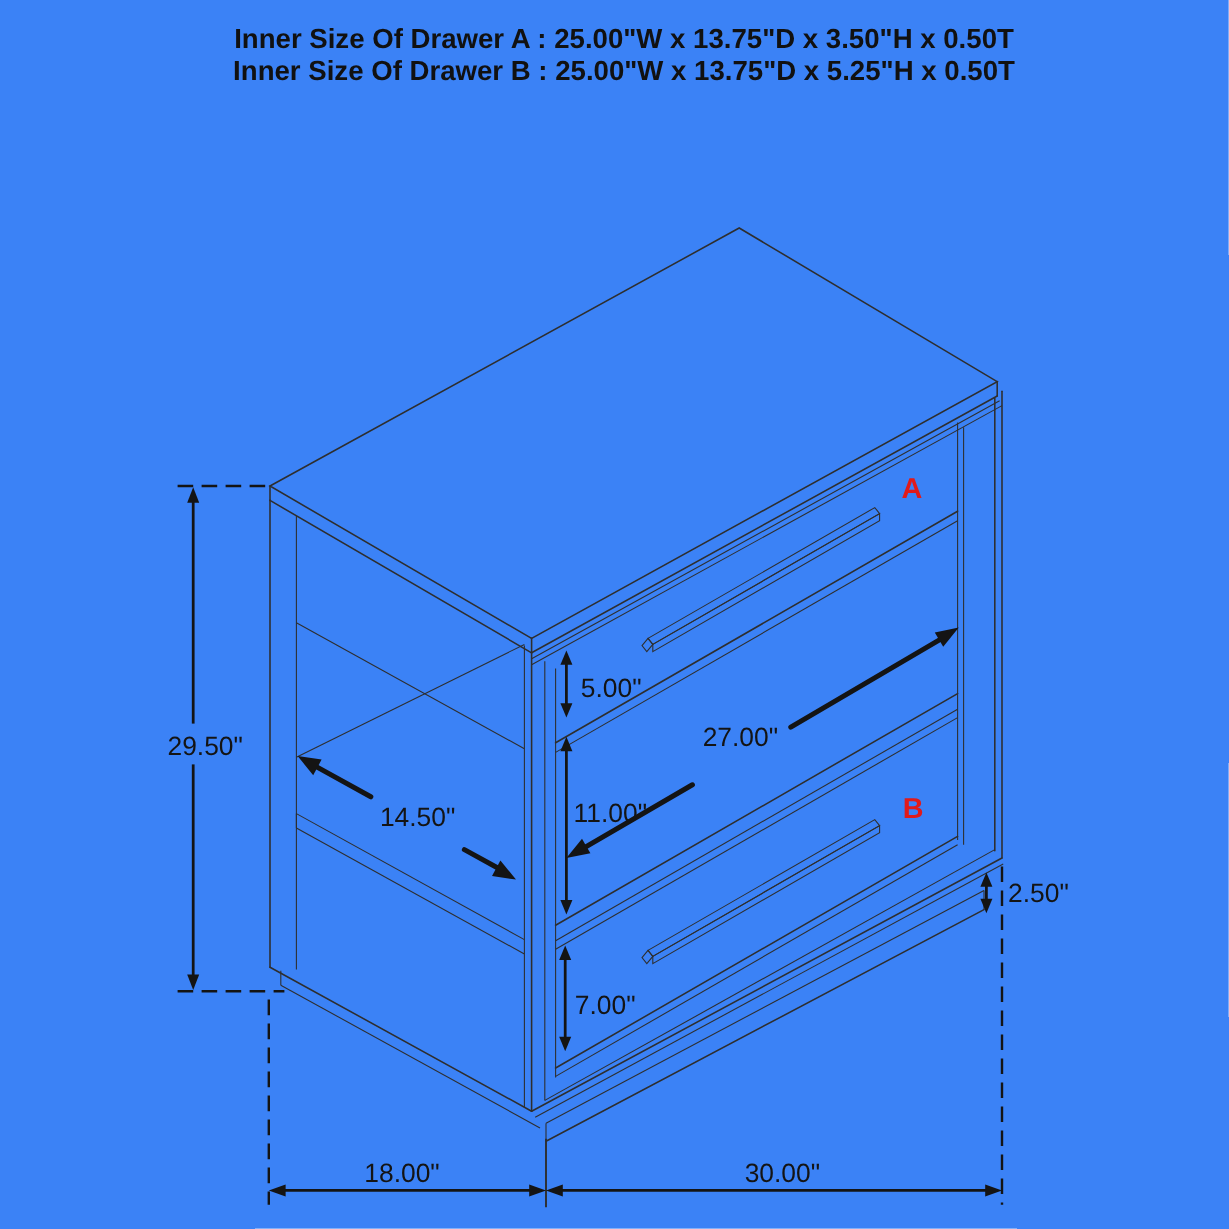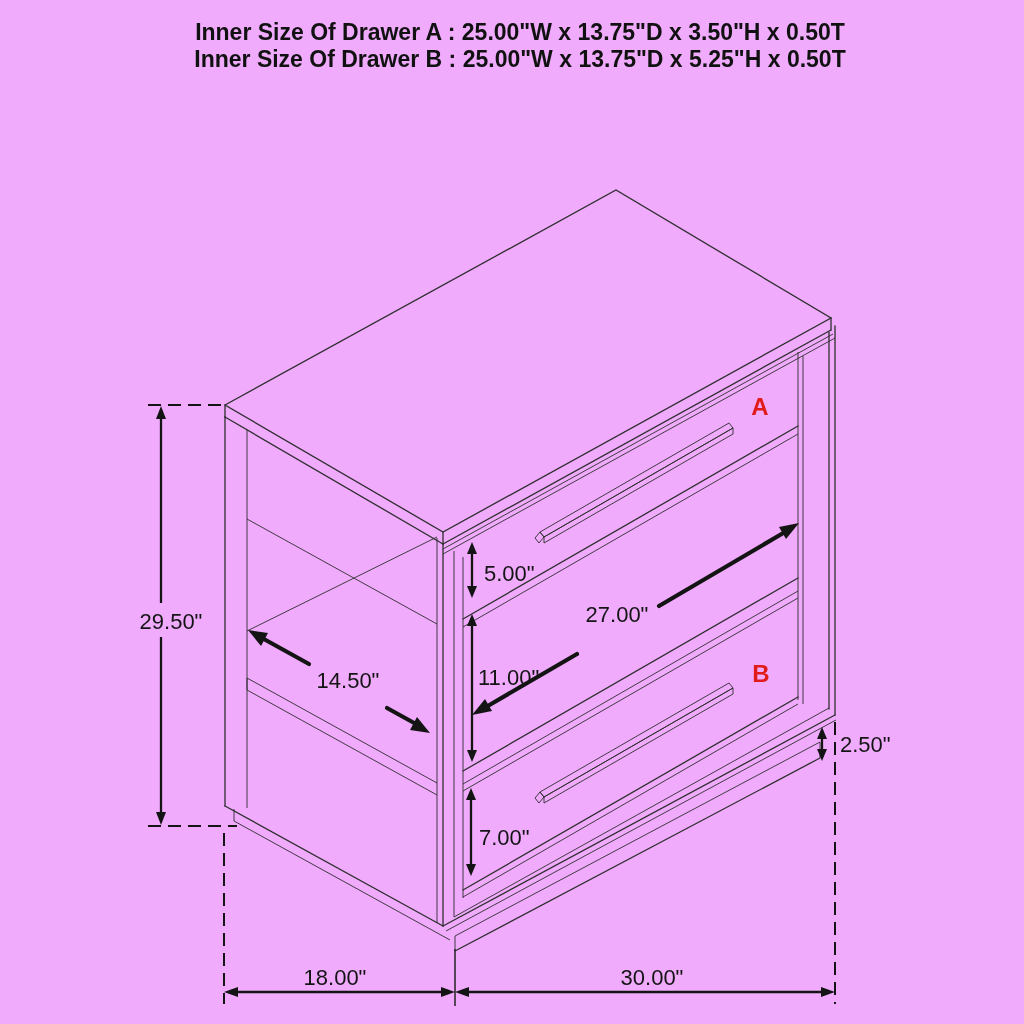--- a/index.html
+++ b/index.html
@@ -1,16 +1,16 @@
 <!DOCTYPE html>
 <html><head>
 <meta charset="utf-8">
 <style>
   html,body{margin:0;padding:0;background:#ffffff;}
-  .page{position:relative;width:1024px;height:1024px;background:#f0abfc;overflow:hidden;
+  .page{position:relative;width:1024px;height:1024px;background:#3b82f6;overflow:hidden;
         font-family:"Liberation Sans", sans-serif;}
   svg{position:absolute;left:0;top:0;}
   .hdr{font-weight:bold;font-size:23px;fill:#111;}
   .dim{font-size:22px;fill:#141414;}
   .dlabel{font-weight:bold;font-size:24px;}
   .s  {stroke:#2e2e2e;stroke-width:1.3;fill:none;stroke-linecap:round;}
   .sf {stroke:#2e2e2e;stroke-width:0.9;fill:none;}
   .dimline{stroke:#141414;stroke-width:2.3;fill:none;}
   .thick{stroke:#141414;stroke-width:4.2;fill:none;stroke-linecap:round;}
   .dash{stroke:#141414;stroke-width:2;fill:none;stroke-dasharray:13 7;}

